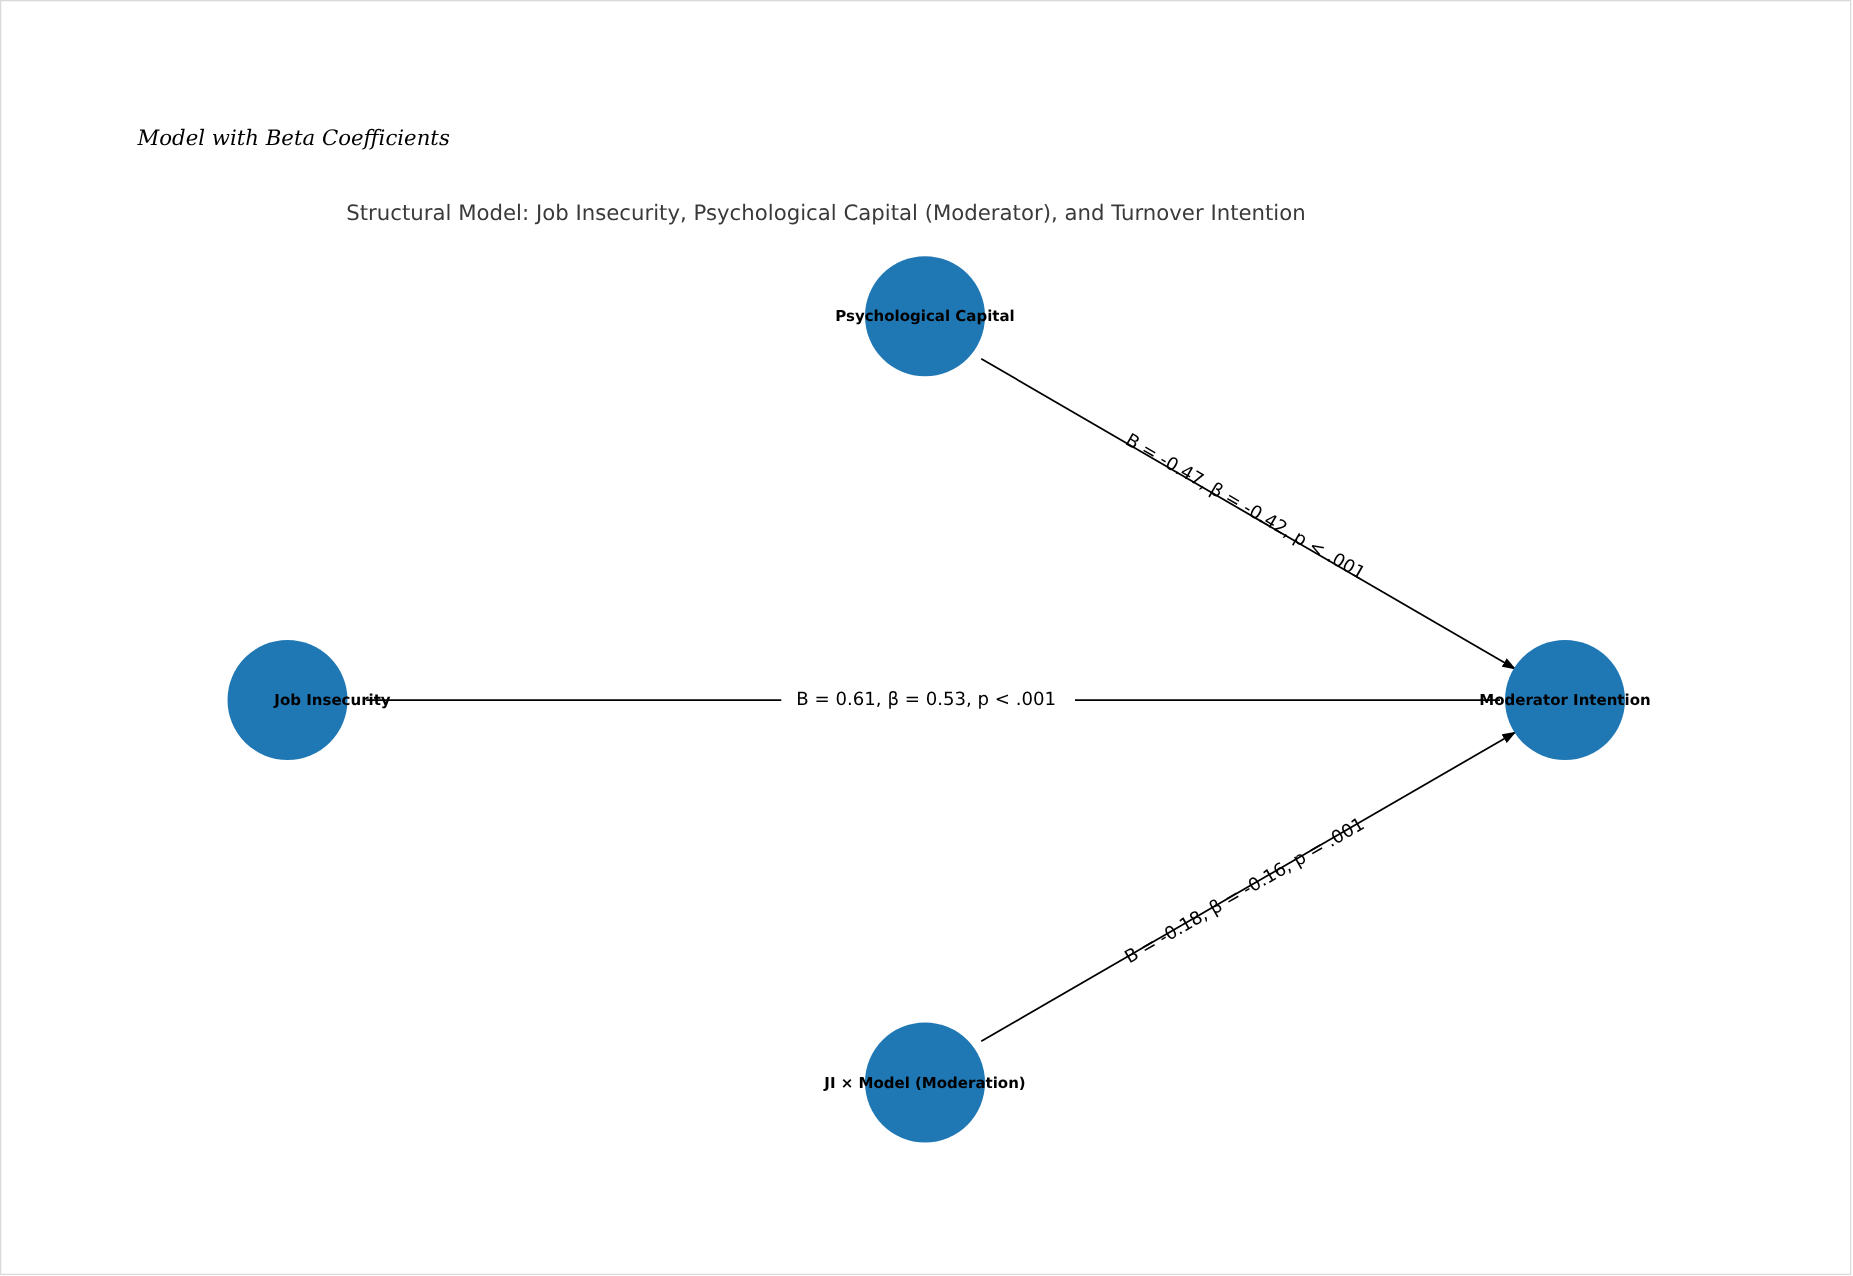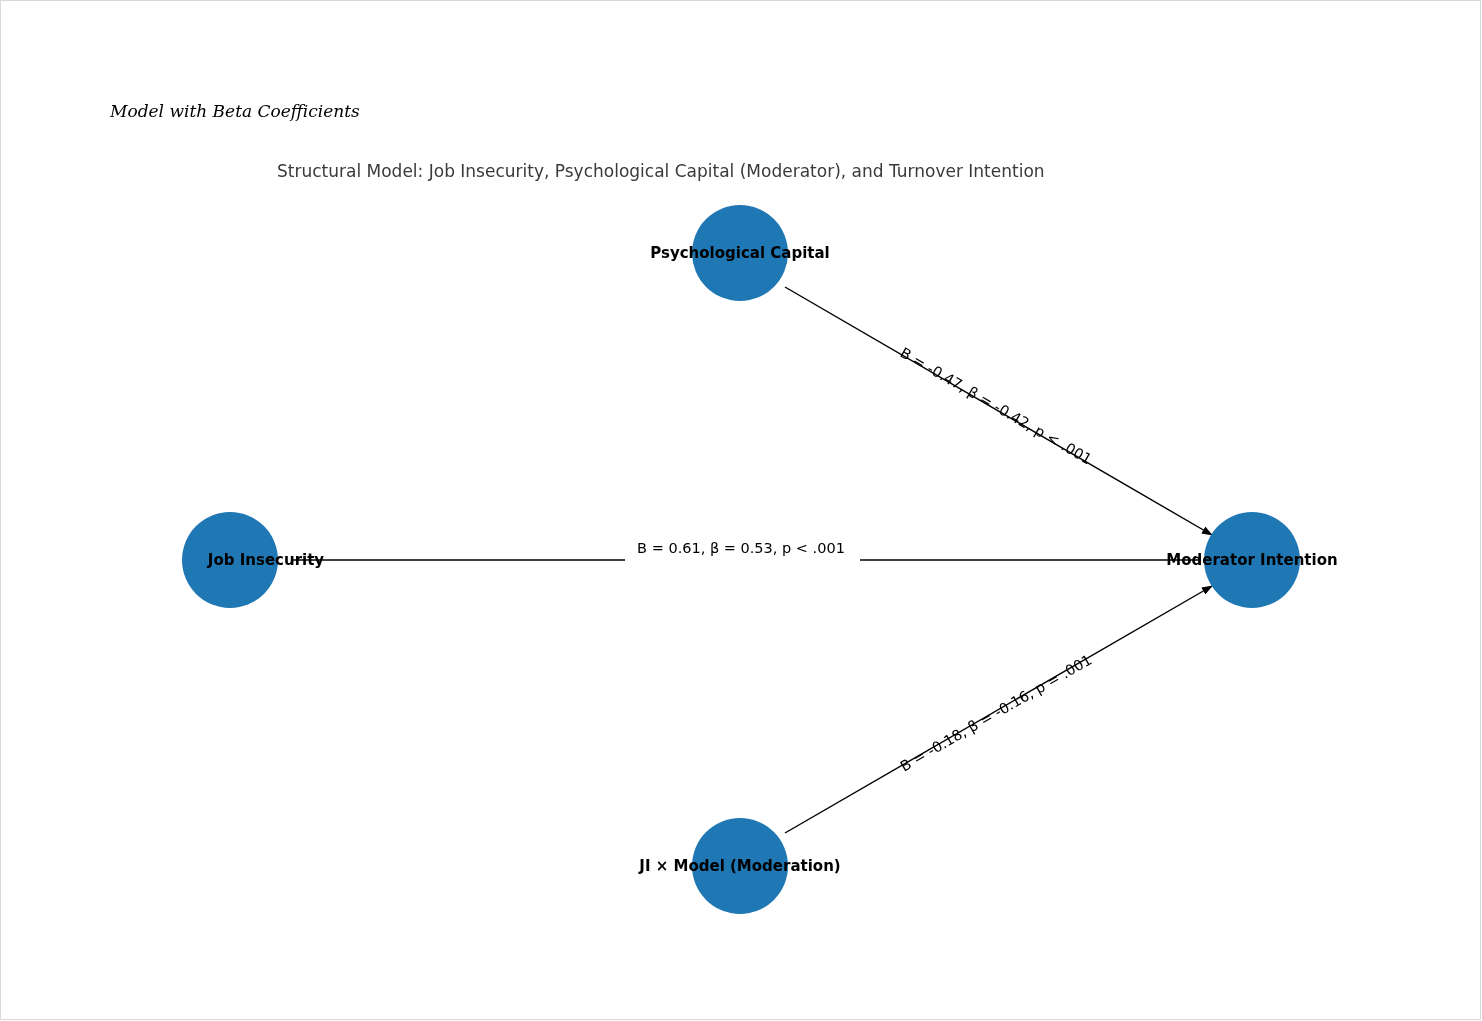--- a/index.html
+++ b/index.html
@@ -51,21 +51,21 @@
     white-space: nowrap;
   }
   .node {
     position: absolute;
     border-radius: 50%;
     background: #1f77b4;
   }
   .node-label {
     position: absolute;
     font-family: "DejaVu Sans", sans-serif;
-    font-size: 15px;
+    font-size: 12px;
     font-weight: bold;
     color: #000000;
     white-space: nowrap;
     transform: translate(-50%, -50%);
   }
   .edge-label {
     position: absolute;
     font-family: "DejaVu Sans", sans-serif;
     font-size: 14.5px;
     color: #000000;
@@ -111,17 +111,17 @@
   <div class="node-label" style="left:230px; top:560px;margin-left:36px;">Job Insecurity</div>
 
   <div class="node" style="left:1204px; top:512px; width:96px; height:96px;"></div>
   <div class="node-label" style="left:1252px; top:560px;">Moderator Intention</div>
 
   <div class="node" style="left:692px; top:818px; width:96px; height:96px;"></div>
   <div class="node-label" style="left:740px; top:866px;">JI × Model (Moderation)</div>
 
   <div class="edge-label" style="left:996px; top:406px; transform: translate(-50%, -50%) rotate(30deg);">B = -0.47, β = -0.42, p &lt; .001</div>
 
-  <div class="edge-label" style="left:741px; top:548px; transform: translate(-50%, -50%) rotate(0deg);">B = 0.61, β = 0.53, p &lt; .001</div>
+  <div class="edge-label" style="left:741px; top:560px; transform: translate(-50%, -50%) rotate(0deg);">B = 0.61, β = 0.53, p &lt; .001</div>
 
   <div class="edge-label" style="left:996px; top:713px; transform: translate(-50%, -50%) rotate(-30deg);">B = -0.18, β = -0.16, p = .001</div>
 
 </div>
 
 </body></html>

